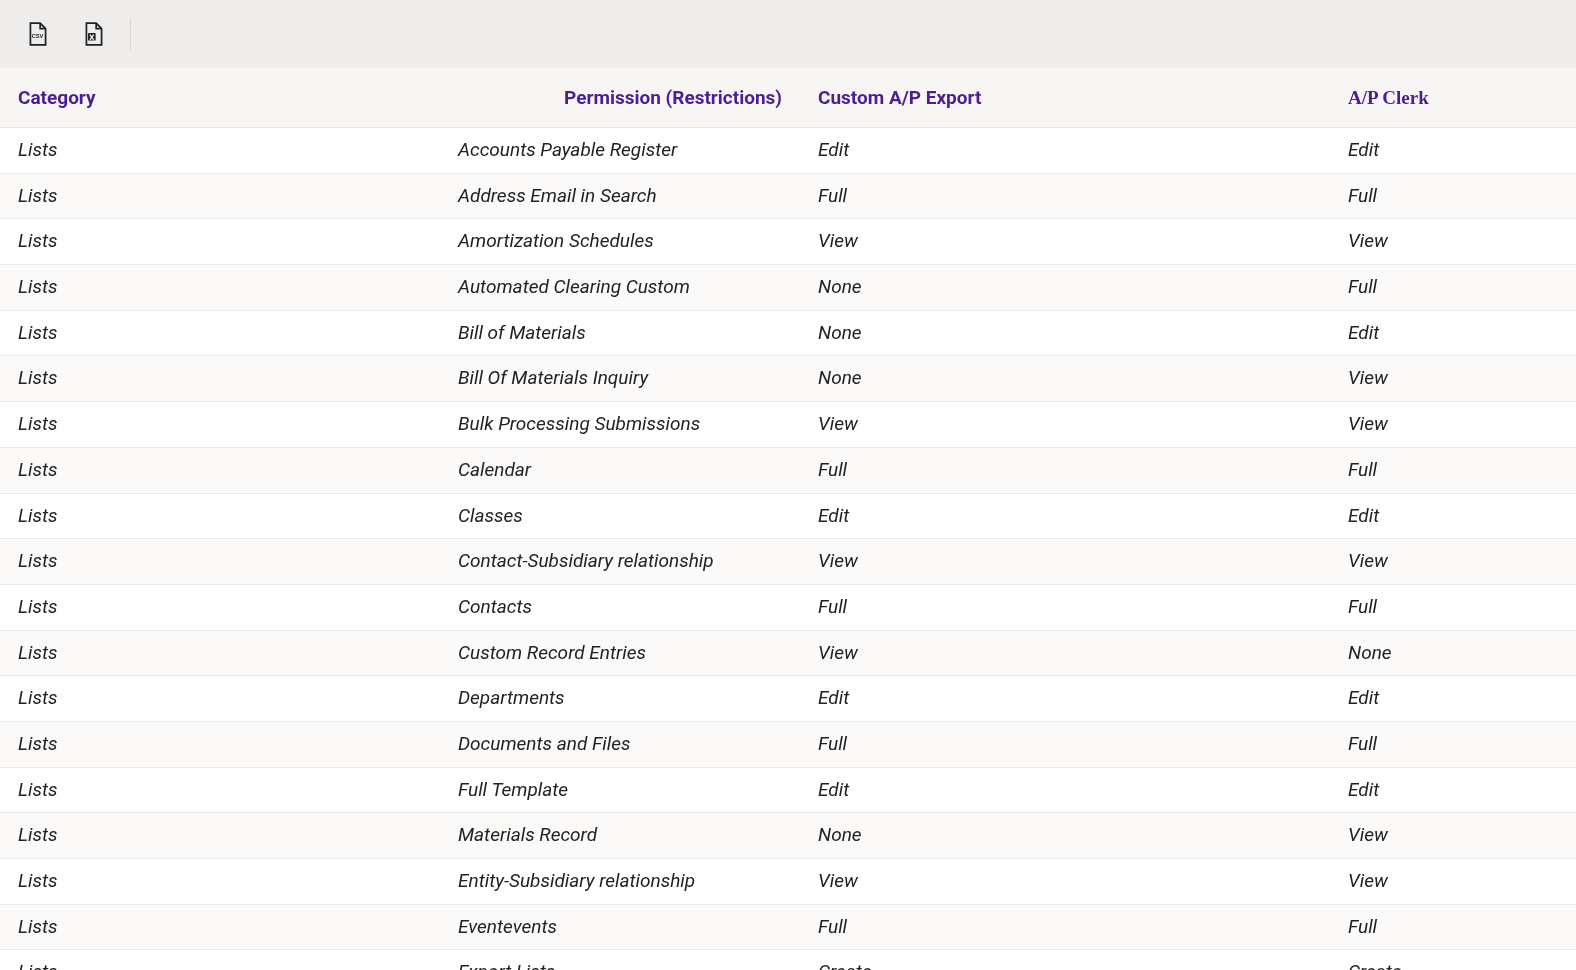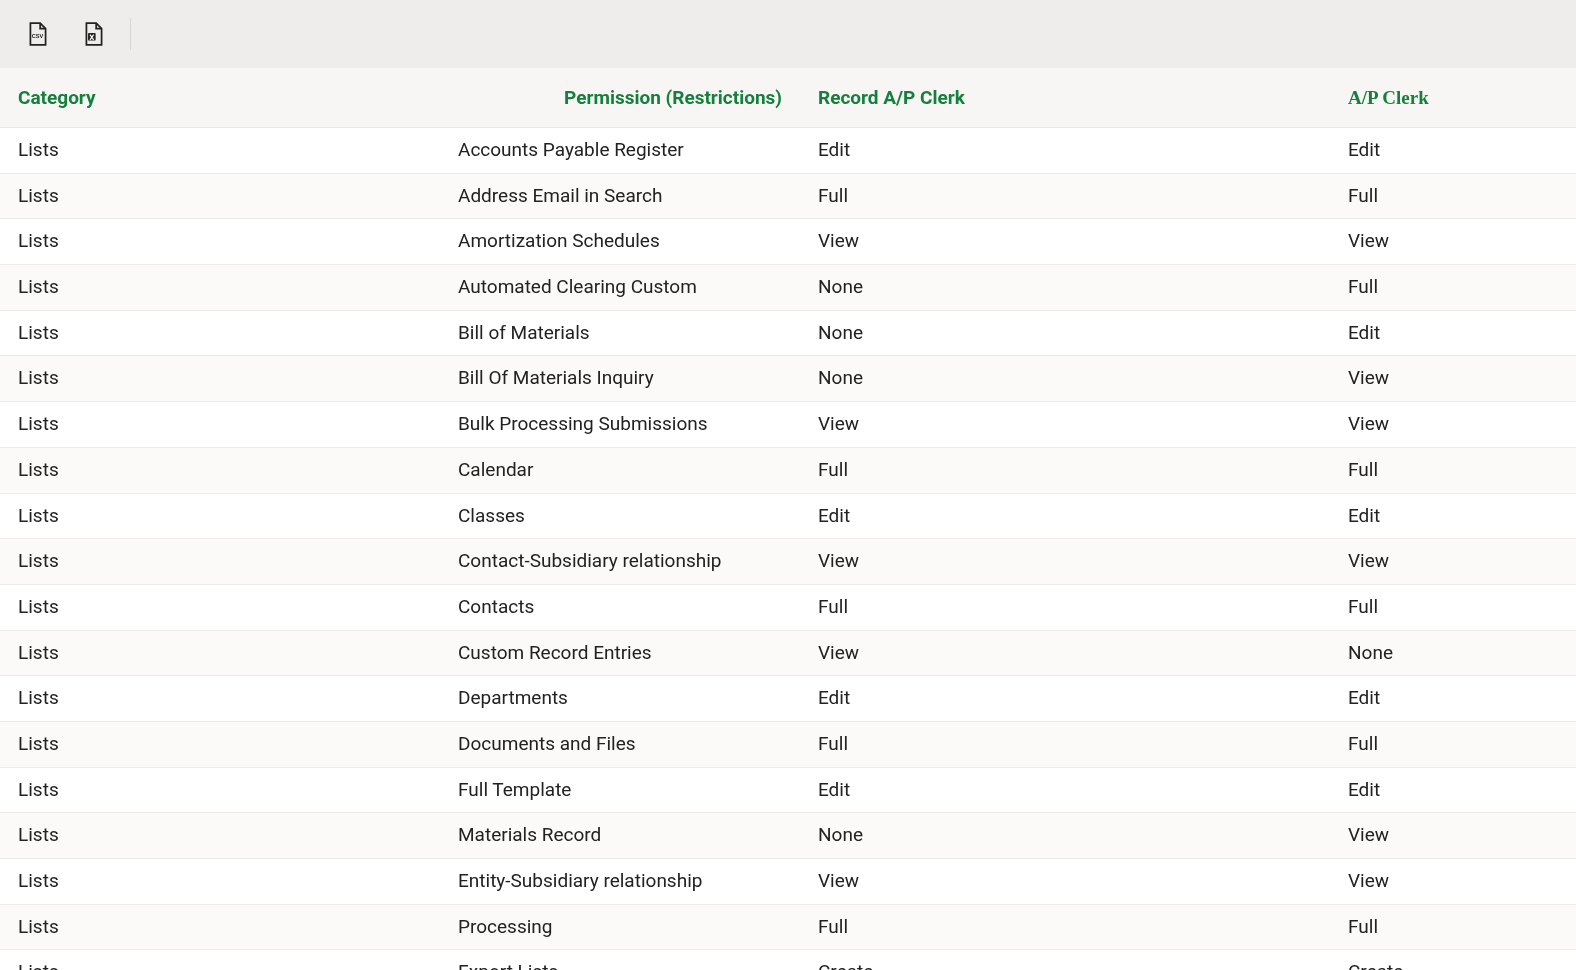--- a/index.html
+++ b/index.html
@@ -46,26 +46,27 @@
       width: 100%;
       border-collapse: collapse;
     }
     thead {
       background: #f7f6f4;
     }
     th {
       text-align: left;
       font-weight: 700;
       font-size: 19px;
-      color: #15803d;
+      color: #4c1d95;
       padding: 18px 18px;
       border-bottom: 1px solid #e7e6e3;
     }
     tbody tr {
       border-bottom: 1px solid #ecebe8;
+      font-style: italic;
     }
     tbody tr:nth-child(odd) {
       background: #ffffff;
     }
     tbody tr:nth-child(even) {
       background: #fbfaf9;
     }
     td {
       font-size: 19px;
       color: #222;
@@ -98,21 +99,21 @@
   </div>
   <div class="toolbar-divider"></div>
 </div>
 
 <div class="table-wrapper">
   <table>
     <thead>
       <tr>
         <th class="col-category">Category</th>
         <th class="col-permission">Permission (Restrictions)</th>
-        <th class="col-custom">Record A/P Clerk</th>
+        <th class="col-custom">Custom A/P Export</th>
         <th class="col-ap">A/P Clerk</th>
       </tr>
     </thead>
     <tbody id="table-body">
     <tr>
           <td>Lists</td>
           <td>Accounts Payable Register</td>
           <td>Edit</td>
           <td>Edit</td>
         </tr>
@@ -207,21 +208,21 @@
           <td>View</td>
         </tr>
         <tr>
           <td>Lists</td>
           <td>Entity-Subsidiary relationship</td>
           <td>View</td>
           <td>View</td>
         </tr>
         <tr>
           <td>Lists</td>
-          <td>Processing</td>
+          <td>Eventevents</td>
           <td>Full</td>
           <td>Full</td>
         </tr>
         <tr>
           <td>Lists</td>
           <td>Export Lists</td>
           <td>Create</td>
           <td>Create</td>
         </tr>
       </tbody>

